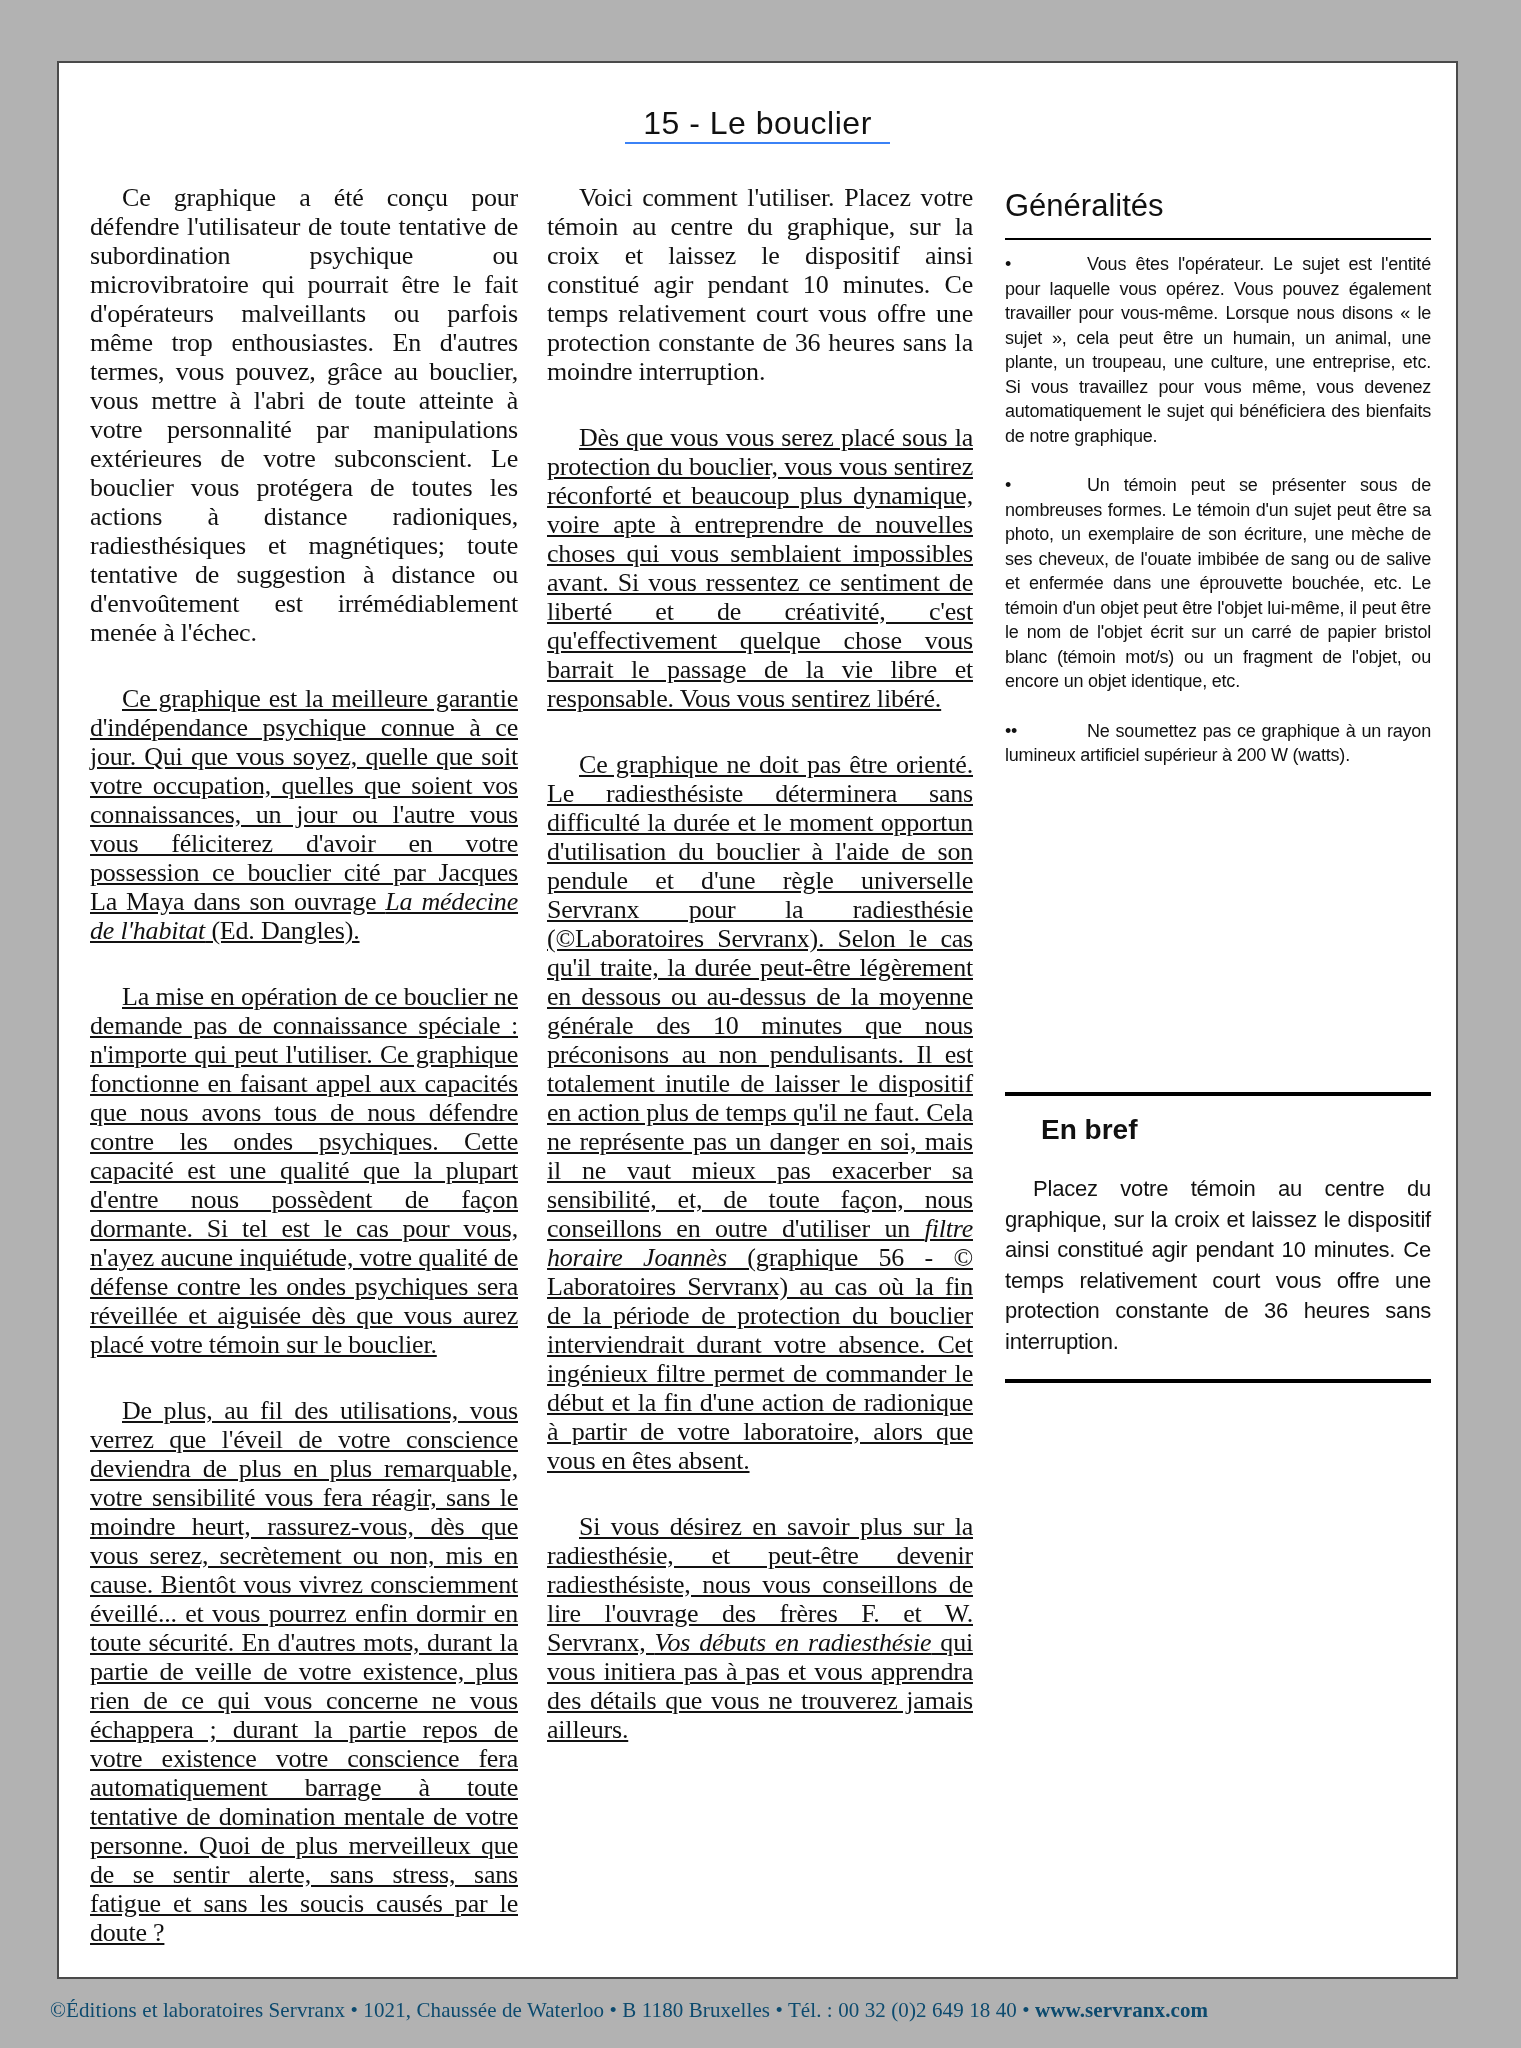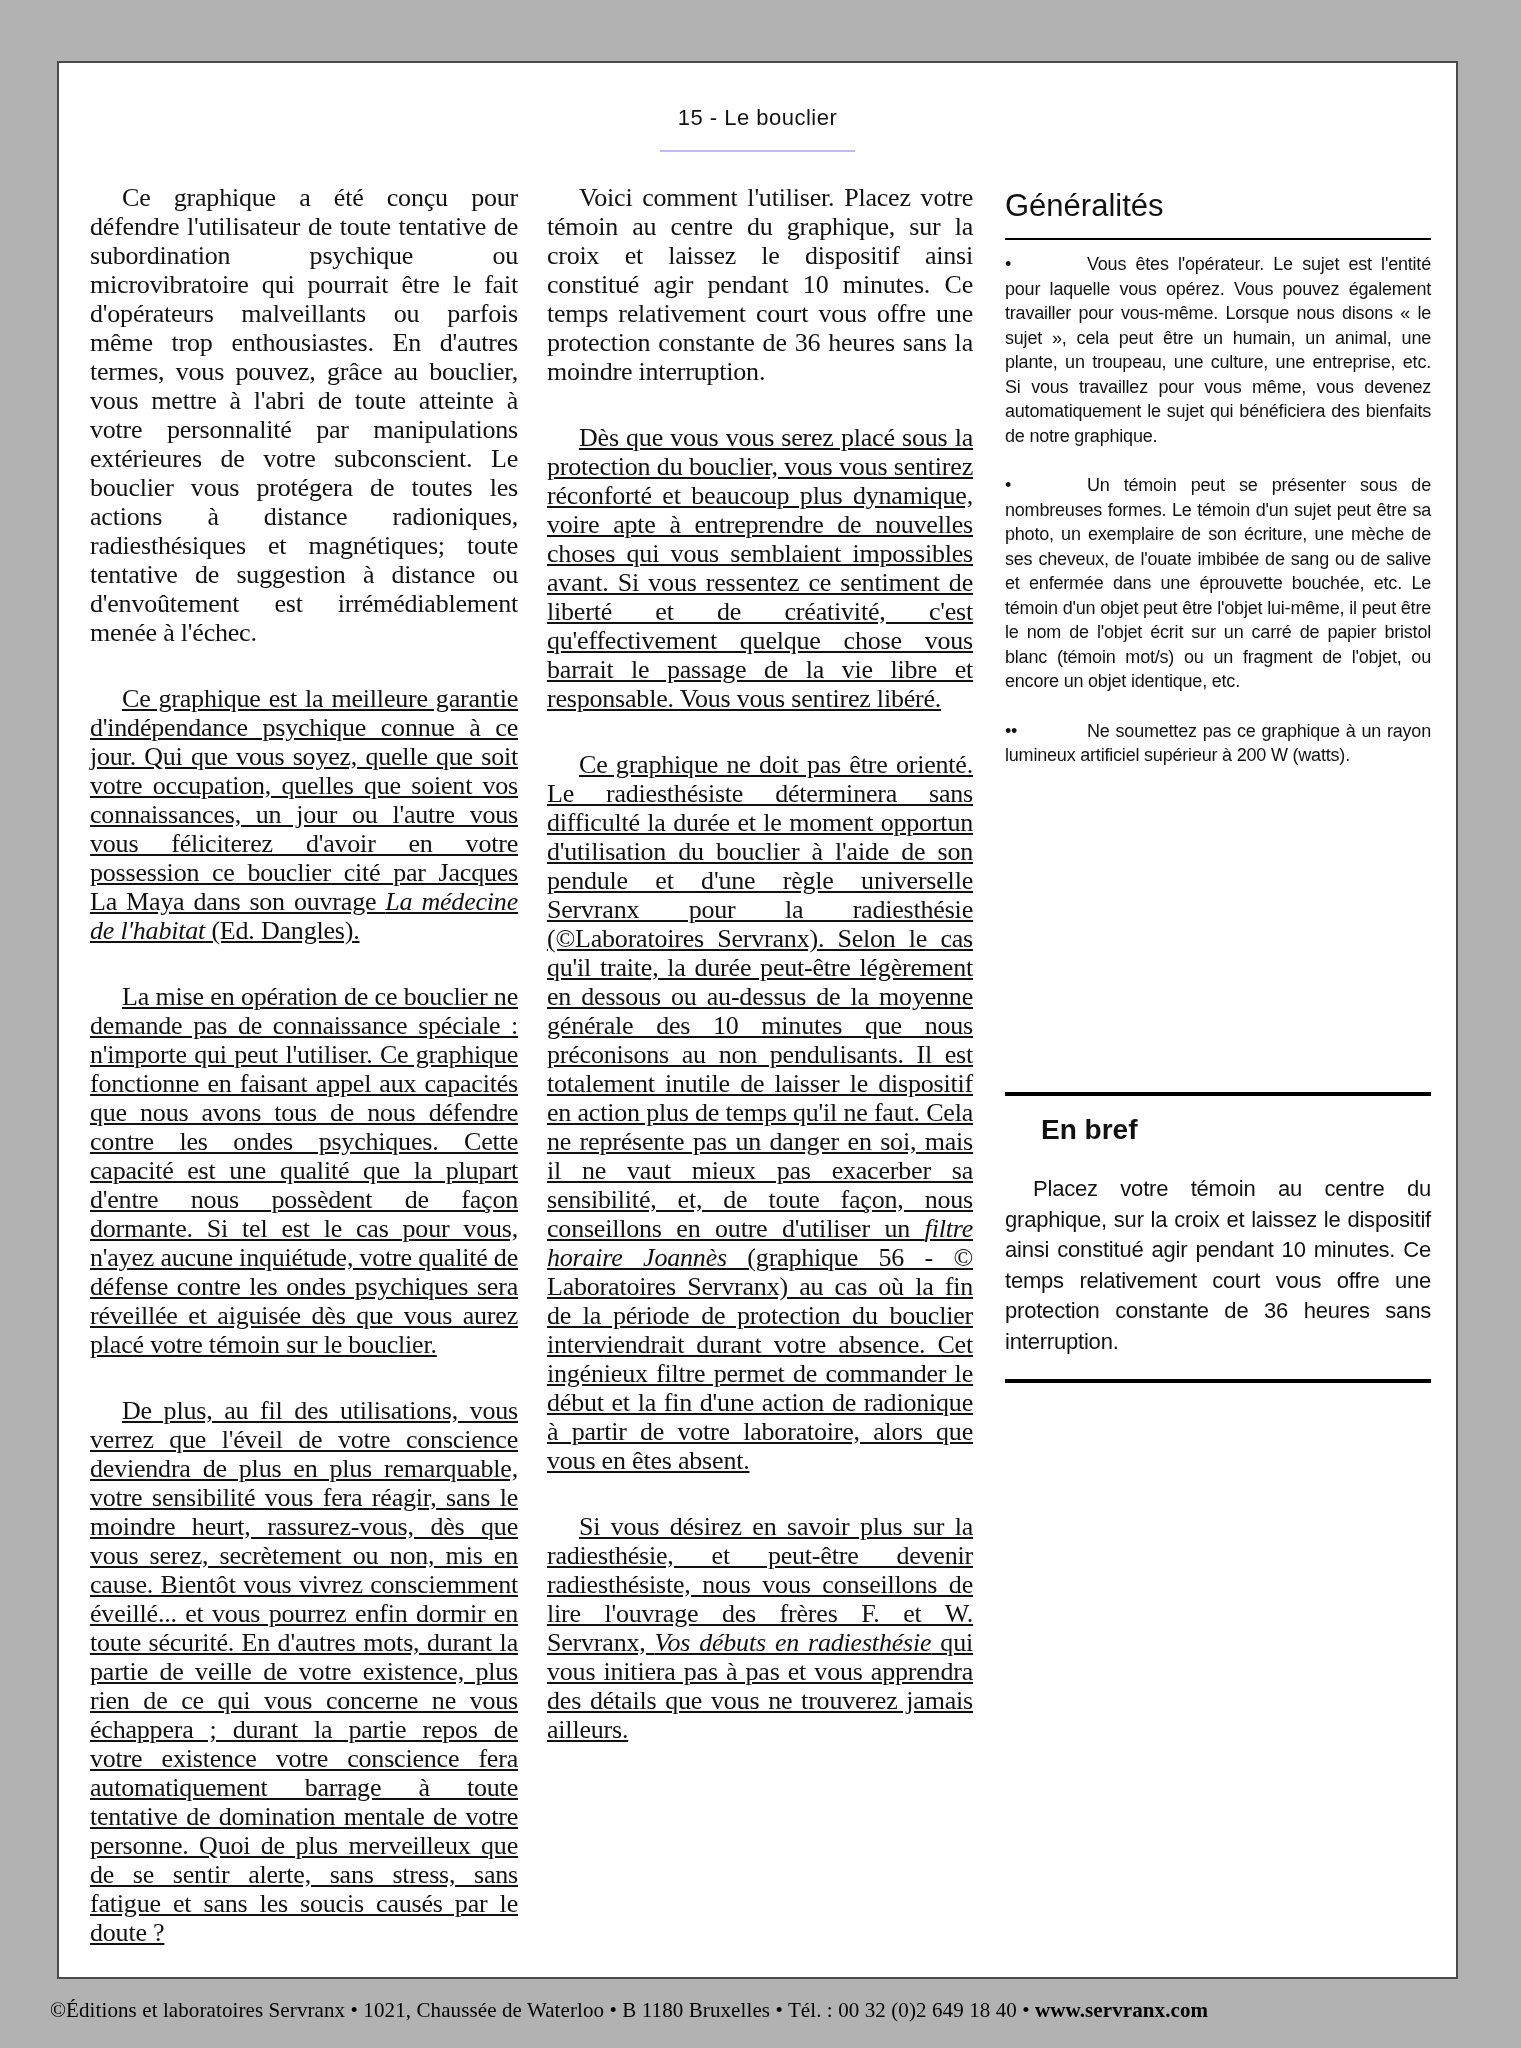--- a/index.html
+++ b/index.html
@@ -19,23 +19,23 @@
     box-sizing:border-box;
   }
   
   .title-wrap {
     position:absolute; top:42px; left:0; width:100%;
     text-align:center;
   }
   .title-wrap .title {
     display:inline-block;
     font-family:"Liberation Sans","DejaVu Sans",sans-serif;
-    font-size:22px; letter-spacing:0.5px;
-    padding:0 18px 19px 18px;
-    border-bottom:2px solid #c4b5fd;
+    font-size:32px; letter-spacing:0.5px;
+    padding:0 18px 0 18px;
+    border-bottom:2px solid #3b82f6;
   }
   
   .col {
     position:absolute; top:120px;
     text-align:justify;
   }
   .col-serif { font-size:26px; line-height:29px; letter-spacing:-0.2px; }
   .col1 { left:31px;  width:428px; }
   .col2 { left:488px; width:426px; }
   .col3 { left:946px; width:426px; top:125px; text-align:justify; }
@@ -69,21 +69,21 @@
   .enbref p {
     font-size:22px; line-height:30.5px; text-align:justify;
     text-indent:28px; margin:28px 0 0 0; letter-spacing:-0.2px;
   }
   .enbref .enbref-rule-bottom { margin-top:22px; }
 
   
   .footer {
     position:absolute; left:50px; top:1998px;
     font-size:21px; letter-spacing:0.1px;
-    color:#000000; white-space:nowrap;
+    color:#0c4a6e; white-space:nowrap;
   }
   .footer b { font-weight:bold; }
 </style>
 </head>
 <body>
 
 <div class="page">
 
   <div class="title-wrap">
     <span class="title">15 - Le bouclier</span>

